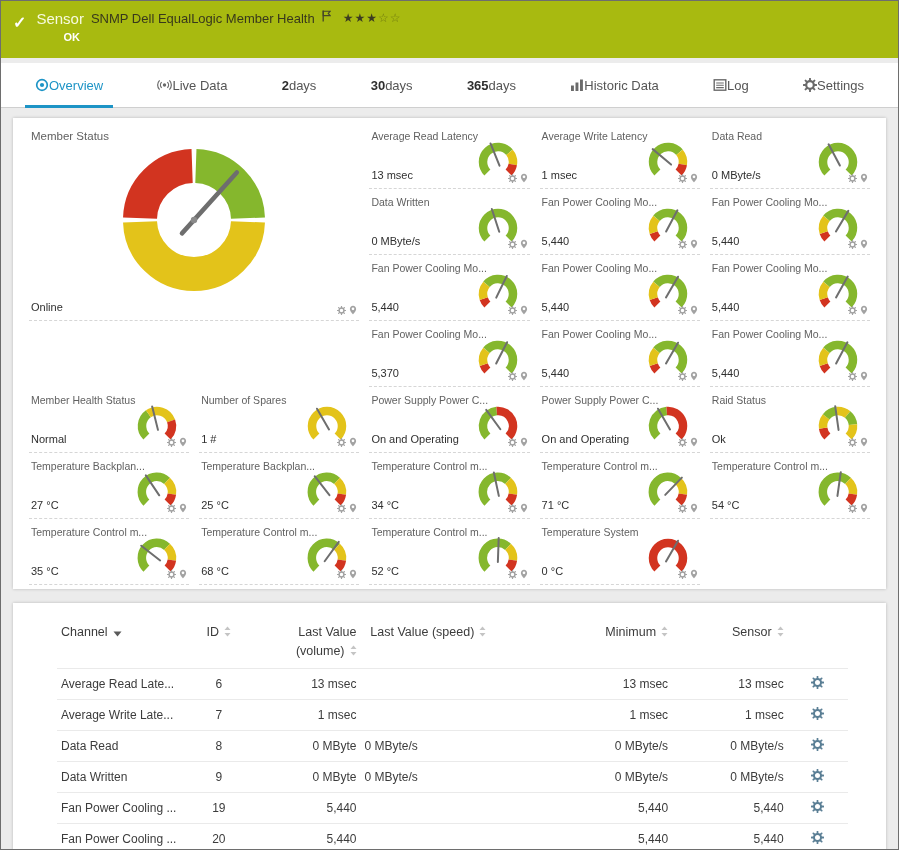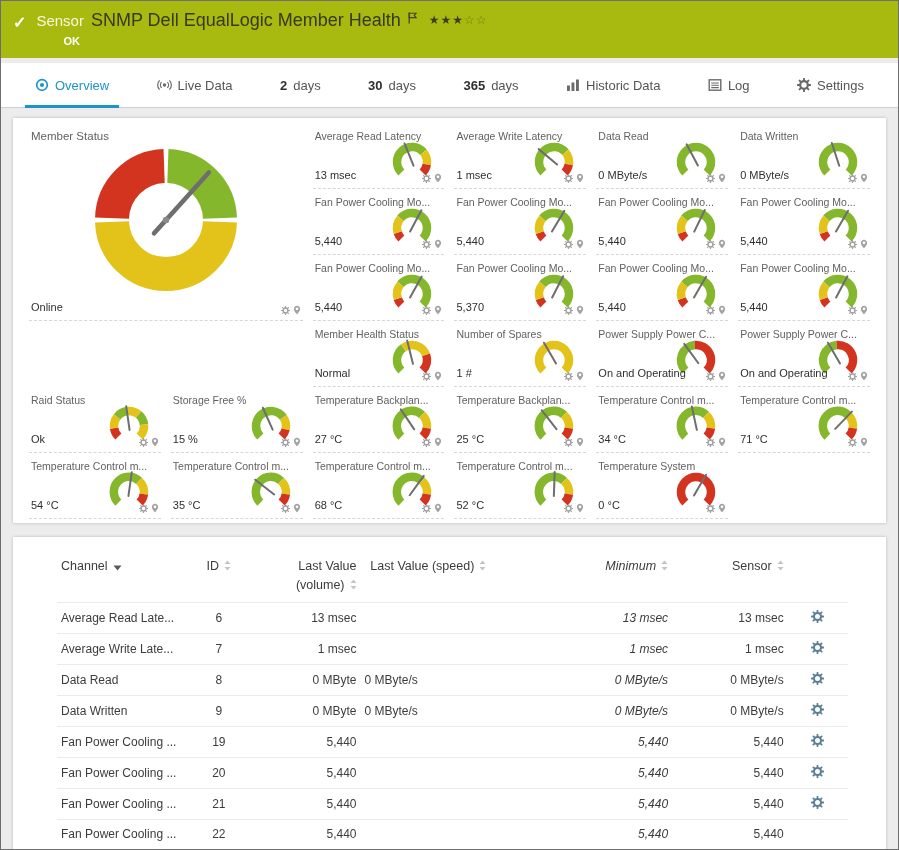--- a/index.html
+++ b/index.html
@@ -5,65 +5,65 @@
   :root{ --hdrbg:#a8ba10; --accent:#1d94c6; }
   *{ box-sizing:border-box; }
   body{ margin:0; background:#d8d8d8; font-family:"Liberation Sans", sans-serif; }
   .page{ width:899px; height:850px; border:1px solid #6e6e6e; background:#ececec; overflow:hidden; }
 
   
   .hdr{ height:57px; background:var(--hdrbg); padding:9px 14px 0 12px; display:flex; align-items:flex-start; }
   .hdr-check{ color:#ffffff; font-size:16px; font-weight:bold; margin:3px 10px 0 0; }
   .hdr-line1{ display:flex; align-items:center; }
   .hdr-sensor{ color:#f7fadf; font-size:15px; margin-right:7px;text-align:right; }
-  .hdr-title{ color:#38381c; font-size:18px; }
+  .hdr-title{ color:#38381c; font-size:13px; }
   .hdr-flag{ color:#45452a; margin:-6px 0 0 7px; line-height:0; cursor:pointer; }
   .hdr-stars{ margin:-2px 0 0 12px; font-size:12px; letter-spacing:1px; color:#3c3c22; }
   .star{ cursor:pointer; }
   .star.empty{ color:rgba(45,45,15,0.45); }
   .hdr-ok{ color:#ffffff; font-size:11px; font-weight:bold; margin:4px 0 0 27px; }
 
   
   .tabs{ height:45px; background:#ffffff; border-bottom:1px solid #cfcfcf; margin-top:5px;
          display:flex; justify-content:space-between; padding:0 24px; }
-  .tab{ display:flex; align-items:center; gap:6px; padding:0 10px; font-size:13px; color:#555;
+  .tab{ display:flex; align-items:center; gap:0; padding:0 10px; font-size:13px; color:#555;
         cursor:pointer; position:relative; white-space:nowrap; }
   .tab b{ color:#2f2f2f; font-weight:bold; }
   .tab.active{ color:var(--accent); }
   .tab.active::after{ content:""; position:absolute; left:0; right:0; bottom:-1px; height:3px; background:var(--accent); }
   .tab-icon{ display:inline-flex; line-height:0; color:#6a6a6a; }
   .tab.active .tab-icon{ color:var(--accent); }
 
   
   .panel{ background:#fff; margin:0 12px; box-shadow:0 0 3px rgba(0,0,0,0.22); }
   .panel1{ margin-top:10px; padding:10px 16px 4px; }
   .panel2{ margin-top:14px; padding:22px 38px 20px 44px; }
 
   
-  .gauge-grid{ display:grid; grid-template-columns:repeat(6,1fr); grid-auto-rows:61px; column-gap:10px; row-gap:5px; }
+  .gauge-grid{ display:grid; grid-template-columns:repeat(5,1fr); grid-auto-rows:61px; column-gap:10px; row-gap:5px; }
   .gauge-cell{ position:relative; border-bottom:1px dashed #d6d6d6; }
   .cell-big{ grid-column:1 / 3; grid-row:1 / 4; }
   .cell-spacer{ grid-column:1 / 3; grid-row:4; border-bottom:none; }
   .g-label{ position:absolute; top:2px; left:2px; font-size:10.5px; line-height:12px; color:#616161; white-space:nowrap; }
   .g-value{ position:absolute; bottom:7px; left:2px; font-size:11px; color:#2f2f2f; white-space:nowrap; }
   .g-dial{ position:absolute; top:13px; right:8px; }
   .cell-big .g-label{ font-size:11.5px; }
   .cell-big .g-dial{ left:50%; right:auto; top:16px; transform:translateX(-50%); }
   .g-icons{ position:absolute; right:2px; bottom:5px; display:flex; align-items:center; gap:3px; }
   .g-icons span{ display:inline-flex; line-height:0; cursor:pointer; }
 
   
   .chan-table{ width:100%; border-collapse:collapse; table-layout:fixed; }
   .chan-table th{ font-weight:normal; font-size:12.5px; color:#3c3c3c; padding:0 4px 10px; vertical-align:top; }
   .chan-table td{ font-size:12px; color:#3c3c3c; padding:7px 4px; border-top:1px solid #eaeaea; white-space:nowrap; overflow:hidden; }
   .c-channel{ width:125px; text-align:left;margin-left:12px; }
   .c-id{ width:72px; text-align:center; }
   .c-last_volume{ width:105px; text-align:right; }
   .c-last_speed{ width:135px; }
-  .c-min{ width:175px; text-align:right; padding-right:8px;font-style:italic; }
+  .c-min{ width:175px; text-align:right; padding-right:8px; }
   .c-max{ width:115px; text-align:right; }
   .c-actions{ width:60px; text-align:center; }
   .sort{ display:inline-block; margin-left:5px; line-height:0; vertical-align:-1px; cursor:pointer; }
   .th-line2{ margin-top:5px; }
   .row-gear{ display:inline-flex; line-height:0; cursor:pointer; }
 </style>
 </head>
 <body>
 
 <div class="page">
@@ -537,43 +537,20 @@
           <svg width="48" height="42" viewBox="0 0 48 42" class="g-dial">
             <path d="M13.39 31.61 A15 15 0 0 1 9.15 23.09" fill="none" stroke="#d23420" stroke-width="8.5"></path>
             <path d="M9.15 23.09 A15 15 0 0 1 12.18 11.77" fill="none" stroke="#e3c31a" stroke-width="8.5"></path>
             <path d="M12.18 11.77 A15 15 0 0 1 22.69 6.06" fill="none" stroke="#85b72d" stroke-width="8.5"></path>
             <path d="M22.69 6.06 A15 15 0 0 1 33.64 9.51" fill="none" stroke="#e3c31a" stroke-width="8.5"></path>
             <path d="M33.64 9.51 A15 15 0 0 1 38.94 19.69" fill="none" stroke="#85b72d" stroke-width="8.5"></path>
             <path d="M38.94 19.69 A15 15 0 0 1 34.61 31.61" fill="none" stroke="#e3c31a" stroke-width="8.5"></path>
             <path d="M24.56 24.96 L21.22 1.19" stroke="#6e6e6e" stroke-width="2" stroke-linecap="round" fill="none"></path>
           </svg>
           <div class="g-value">Ok</div>
-          <div class="g-icons">
-            <span>
-              <svg width="9" height="9" viewBox="0 0 14 14">
-                <circle cx="7" cy="7" r="3.8" fill="none" stroke="#a2a2a2" stroke-width="2.2"></circle>
-                <path d="M11.20 7.00L13.30 7.00 M9.97 9.97L11.45 11.45 M7.00 11.20L7.00 13.30 M4.03 9.97L2.55 11.45 M2.80 7.00L0.70 7.00 M4.03 4.03L2.55 2.55 M7.00 2.80L7.00 0.70 M9.97 4.03L11.45 2.55 " stroke="#a2a2a2" stroke-width="1.9" stroke-linecap="round" fill="none"></path>
-              </svg>
-            </span>
-            <span>
-              <svg width="8" height="10" viewBox="0 0 10 12">
-                <path fill-rule="evenodd" d="M5 0.8 C2.8 0.8 1.1 2.5 1.1 4.7 C1.1 7.6 5 11.4 5 11.4 C5 11.4 8.9 7.6 8.9 4.7 C8.9 2.5 7.2 0.8 5 0.8 Z M5 6.2 A1.7 1.7 0 1 1 5 2.8 A1.7 1.7 0 0 1 5 6.2 Z" fill="#a2a2a2"></path>
-              </svg>
-            </span>
-          </div>
-        </div>
-        <div class="gauge-cell">
-          <div class="g-label">Storage Free %</div>
-          <svg width="48" height="42" viewBox="0 0 48 42" class="g-dial">
-            <path d="M13.39 31.61 A15 15 0 1 1 36.29 12.40" fill="none" stroke="#85b72d" stroke-width="8.5"></path>
-            <path d="M36.29 12.40 A15 15 0 0 1 38.62 24.37" fill="none" stroke="#e3c31a" stroke-width="8.5"></path>
-            <path d="M38.62 24.37 A15 15 0 0 1 34.61 31.61" fill="none" stroke="#d23420" stroke-width="8.5"></path>
-            <path d="M25.63 24.65 L15.87 2.73" stroke="#6e6e6e" stroke-width="2" stroke-linecap="round" fill="none"></path>
-          </svg>
-          <div class="g-value">15 %</div>
           <div class="g-icons">
             <span>
               <svg width="9" height="9" viewBox="0 0 14 14">
                 <circle cx="7" cy="7" r="3.8" fill="none" stroke="#a2a2a2" stroke-width="2.2"></circle>
                 <path d="M11.20 7.00L13.30 7.00 M9.97 9.97L11.45 11.45 M7.00 11.20L7.00 13.30 M4.03 9.97L2.55 11.45 M2.80 7.00L0.70 7.00 M4.03 4.03L2.55 2.55 M7.00 2.80L7.00 0.70 M9.97 4.03L11.45 2.55 " stroke="#a2a2a2" stroke-width="1.9" stroke-linecap="round" fill="none"></path>
               </svg>
             </span>
             <span>
               <svg width="8" height="10" viewBox="0 0 10 12">
                 <path fill-rule="evenodd" d="M5 0.8 C2.8 0.8 1.1 2.5 1.1 4.7 C1.1 7.6 5 11.4 5 11.4 C5 11.4 8.9 7.6 8.9 4.7 C8.9 2.5 7.2 0.8 5 0.8 Z M5 6.2 A1.7 1.7 0 1 1 5 2.8 A1.7 1.7 0 0 1 5 6.2 Z" fill="#a2a2a2"></path>

